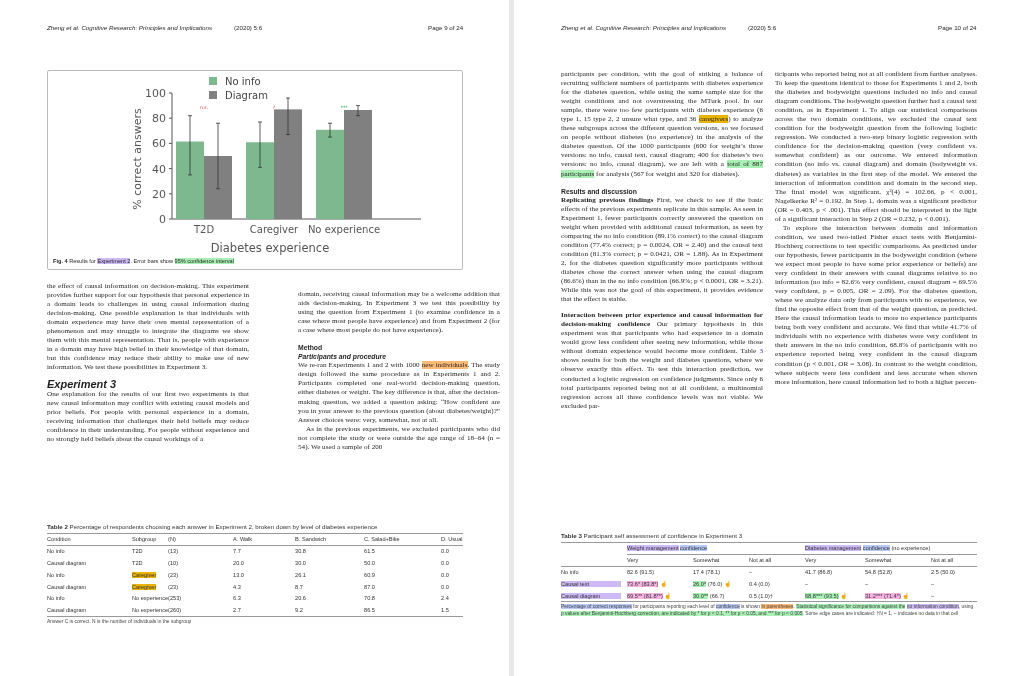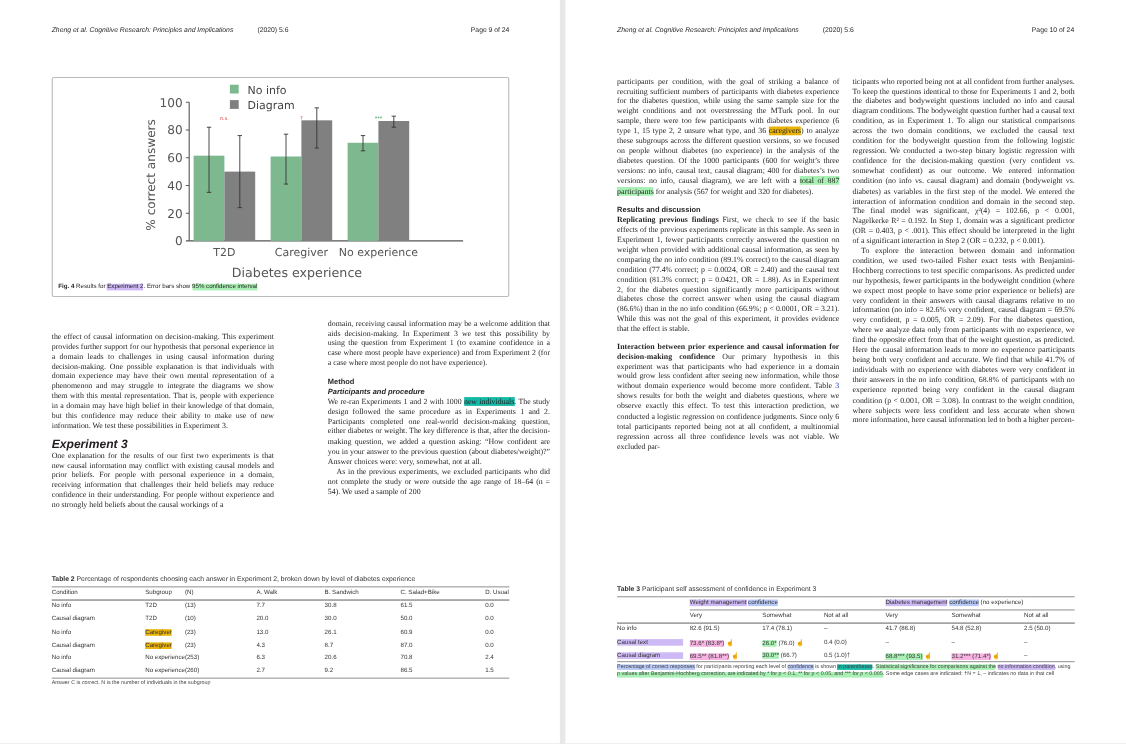--- a/index.html
+++ b/index.html
@@ -14,21 +14,21 @@
   .rh-title { font-style: italic; }
   .rh-year { position: absolute; left: 187px; top: 0; white-space: nowrap; }
   .rh-page { position: absolute; top: 24px; font-family: "Liberation Sans", sans-serif; font-size: 6.2px; }
 
   
   .figure-box { position: absolute; left: 47px; top: 70px; width: 416px; height: 200px; border: 1px solid #bbb; border-radius: 2px; background: #fff; }
   .fig-caption { position: absolute; left: 5px; top: 187px; font-family: "Liberation Sans", sans-serif; font-size: 5.6px; }
   .fig-caption b { font-weight: bold; }
   .hl-purple { background: #cdb9f5; }
   .hl-green { background: #a8f0b4; }
-  .hl-yellow { background: #14b8a6; }
+  .hl-yellow { background: #fdba74; }
   .hl-pale-yellow { background: #eab308; }
   .hl-blue { background: #b8c9f7; }
   .hl-pink { background: #f6b3e2; }
 
   .col { position: absolute; font-size: 7.15px; line-height: 9.05px; text-align: justify; hyphens: manual; }
   .col p { margin: 0; }
   .col .indent { text-indent: 8px; }
   .sec-head { font-family: "Liberation Sans", sans-serif; font-weight: bold; font-size: 11px; margin-top: 8px; font-style: italic; }
   .sub-head { font-family: "Liberation Sans", sans-serif; font-weight: bold; font-size: 6.8px; margin-top: 8px; }
   .sub-sub { font-family: "Liberation Sans", sans-serif; font-weight: bold; font-style: italic; font-size: 6.8px; }
@@ -117,21 +117,21 @@
           <text x="226" y="162">Caregiver</text>
           <text x="296" y="162">No experience</text>
         </g>
       <text id="xlabel" x="222" y="181" font-size="11.5" fill="#555" text-anchor="middle">Diabetes experience</text>
     </svg>
     <div class="fig-caption">
       <b>Fig. 4</b><span> Results for </span><span class="hl-purple">Experiment 2</span><span>. Error bars show </span><span class="hl-green">95% confidence interval</span>
     </div>
   </div>
 
-  <div class="col" style="left:47px; top:302px; width:202px;">
+  <div class="col" style="left:47px; top:282px; width:202px;">
     <p>the effect of causal information on decision-making. This experiment provides further support for our hypothesis that personal experience in a domain leads to challenges in using causal information during decision-making. One possible explanation is that individuals with domain experience may have their own mental representation of a phenomenon and may struggle to integrate the diagrams we show them with this mental representation. That is, people with experience in a domain may have high belief in their knowledge of that domain, but this confidence may reduce their ability to make use of new information. We test these possibilities in Experiment 3.</p>
     <div class="sec-head">Experiment 3</div>
     <p>One explanation for the results of our first two experiments is that new causal information may conflict with existing causal models and prior beliefs. For people with personal experience in a domain, receiving information that challenges their held beliefs may reduce confidence in their understanding. For people without experience and no strongly held beliefs about the causal workings of a</p>
   </div>
 
   <div class="col" style="left:262px; top:290px; width:202px;margin-left:36px;">
     <p>domain, receiving causal information may be a welcome addition that aids decision-making. In Experiment 3 we test this possibility by using the question from Experiment 1 (to examine confidence in a case where most people have experience) and from Experiment 2 (for a case where most people do not have experience).</p>
     <div class="sub-head">Method</div>
     <div class="sub-sub">Participants and procedure</div>
     <p><span>We re-ran Experiments 1 and 2 with 1000 </span><span class="hl-yellow">new individuals</span><span>. The study design followed the same procedure as in Experiments 1 and 2. Participants completed one real-world decision-making question, either diabetes or weight. The key difference is that, after the decision-making question, we added a question asking: “How confident are you in your answer to the previous question (about diabetes/weight)?” Answer choices were: very, somewhat, not at all.</span></p>

